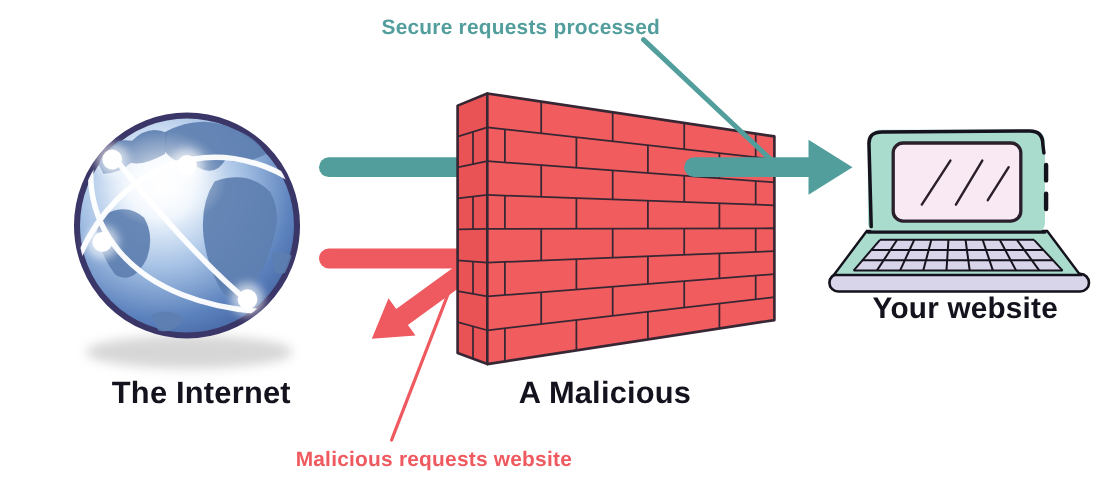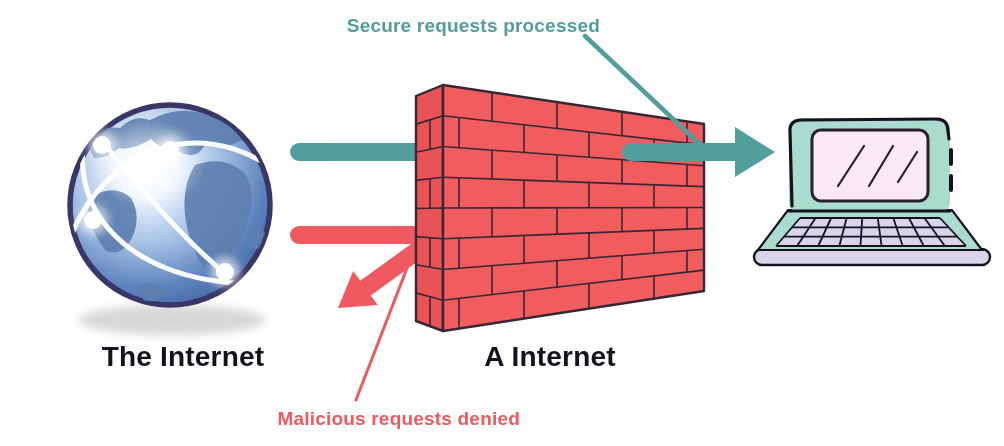--- a/index.html
+++ b/index.html
@@ -182,16 +182,17 @@
       <rect x="812" y="130" width="116" height="71" rx="9" fill="#f9e9f3" stroke="#2b1f2c" stroke-width="3"></rect>
       <g stroke="#2b1f2c" stroke-width="2.2" stroke-linecap="round">
         <path d="M838 186 L864 146"></path>
         <path d="M869 186 L893 146"></path>
         <path d="M898 182 L917 152"></path>
       </g>
     </g>
   </svg>
 
   <div class="annotation annotation-secure">Secure requests processed</div>
-  <div class="annotation annotation-malicious">Malicious requests denied</div>
+  <div class="annotation annotation-malicious">Malicious requests website</div>
   <div class="label label-internet">The Internet</div>
-  <div class="label label-firewall">A Internet</div>
+  <div class="label label-firewall">A Malicious</div>
+  <div class="label label-website">Your website</div>
 </div>
 
 </body></html>

